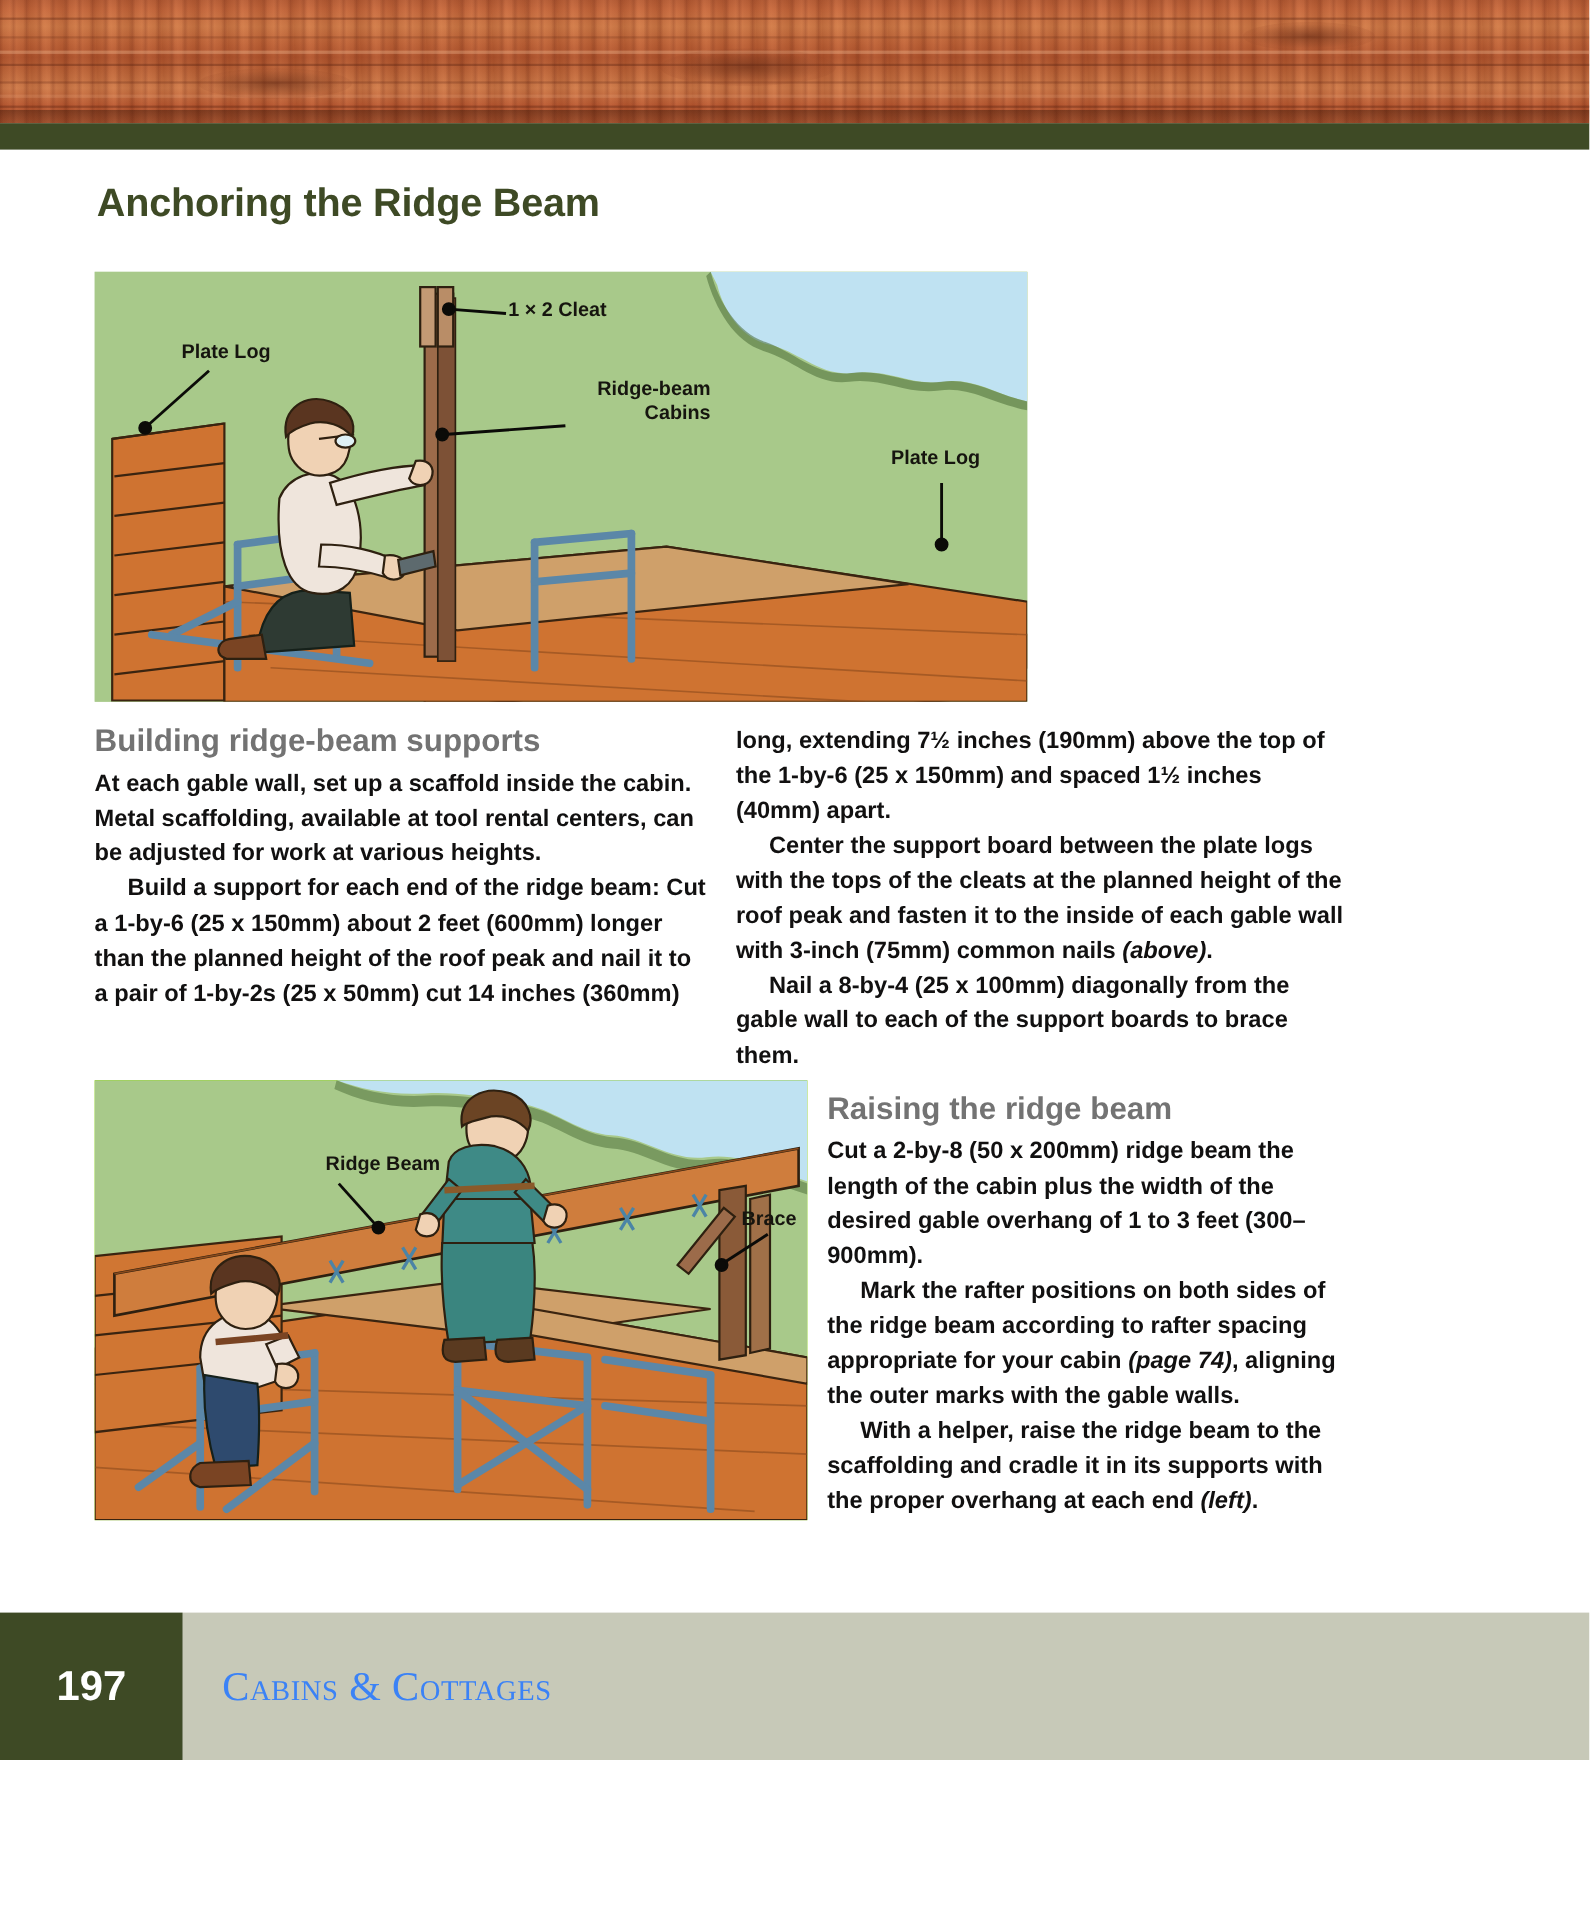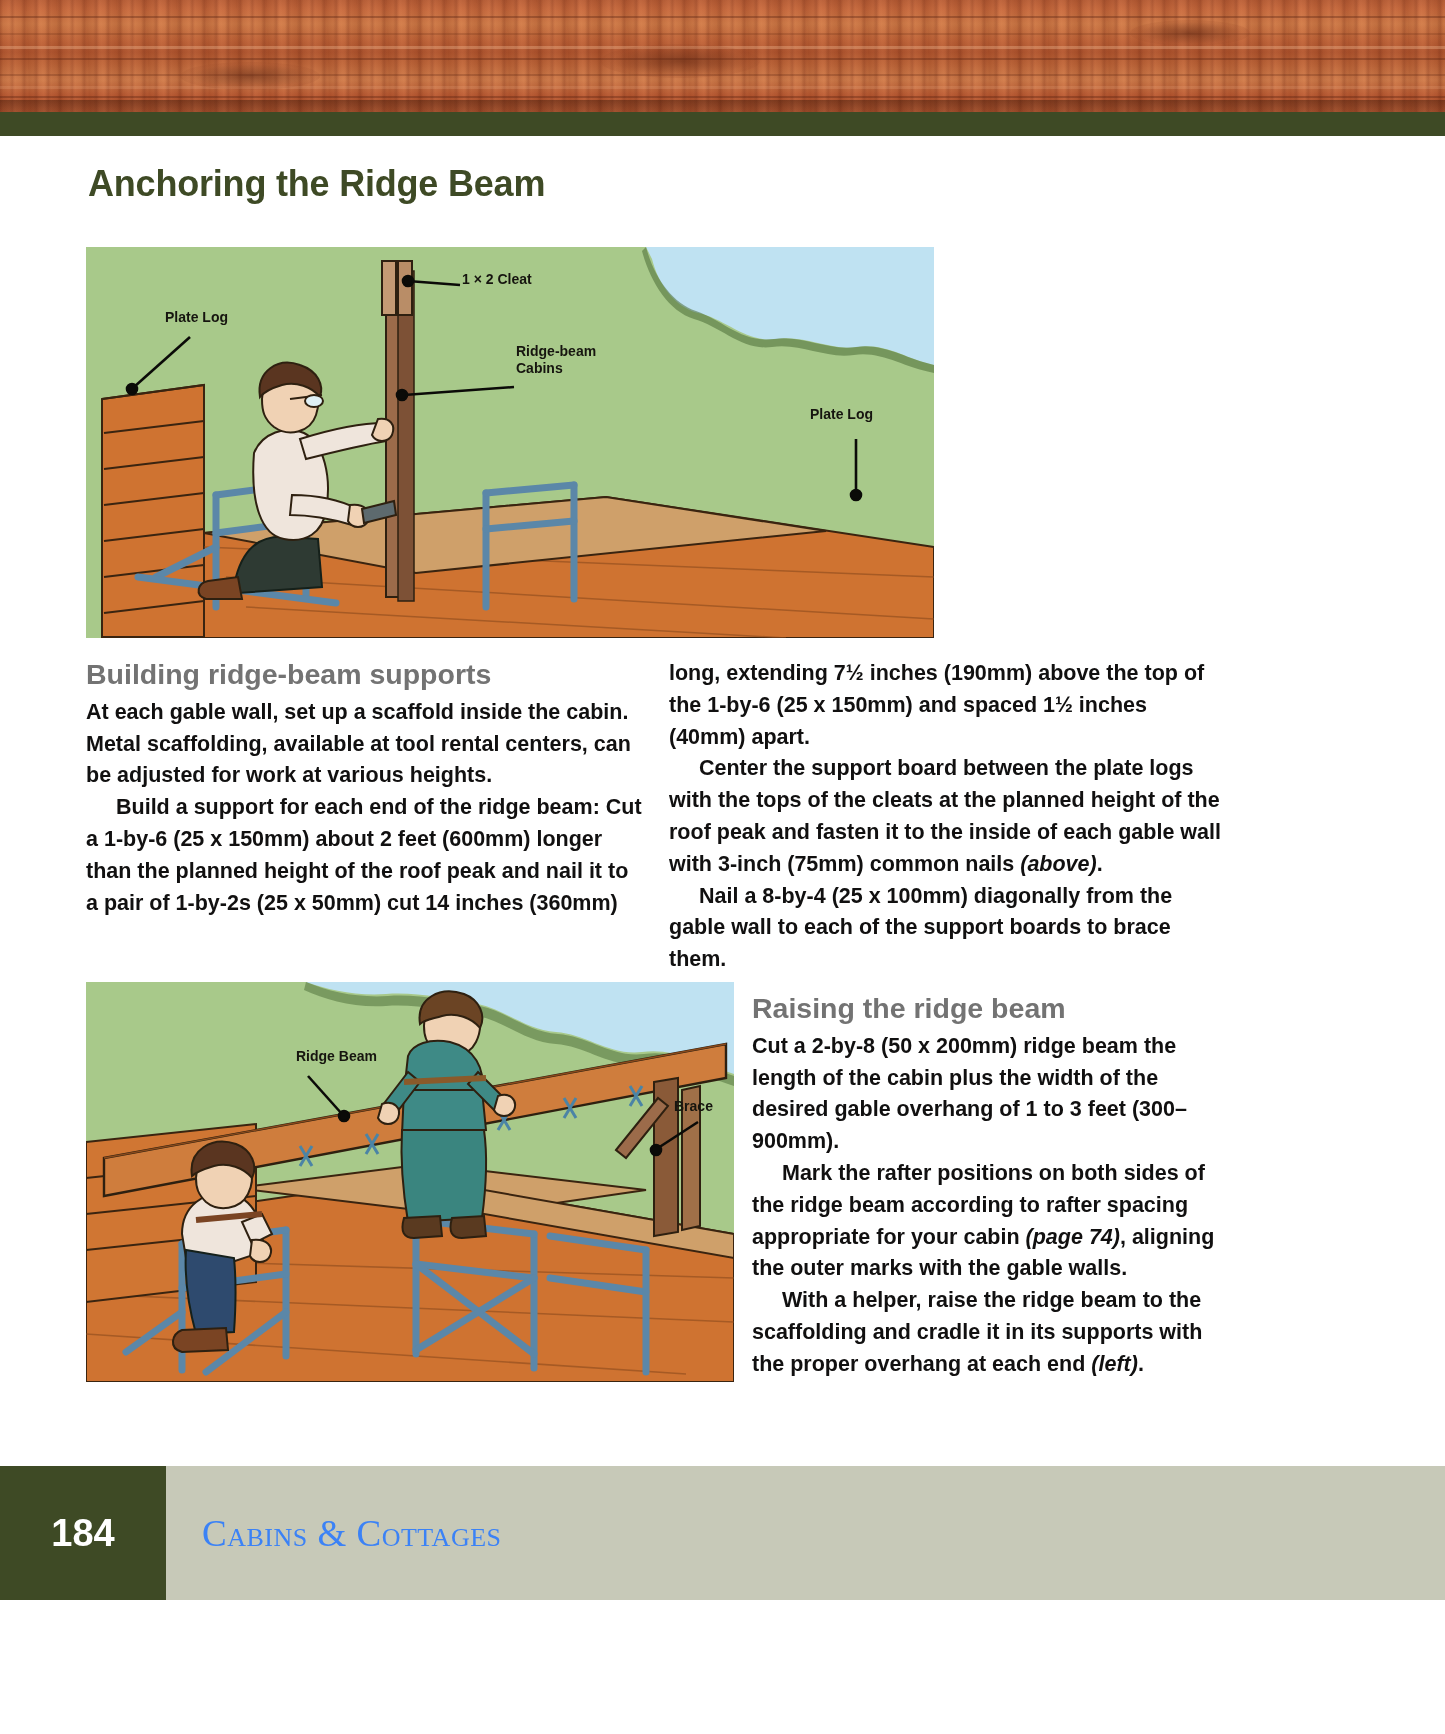--- a/index.html
+++ b/index.html
@@ -60,25 +60,25 @@
     position:absolute; left:86px; top:247px; width:848px; height:391px;
     overflow:hidden;
     background:#a8c98a;
   }
 
   
   .illus-svg { position:absolute; left:0; top:0; }
 
   .callout {
     position:absolute;
-    font-size:14px; font-weight:bold; color:#16150f;
+    font-size:18px; font-weight:bold; color:#16150f;
     line-height:1.22;
     white-space:nowrap;
   }
-  .callout.multi { white-space:normal; text-align:left; }
+  .callout.multi { white-space:normal; text-align:right; }
 
   
   .illus2 {
     position:absolute; left:86px; top:982px; width:648px; height:400px;
     overflow:hidden; background:#84cc16;
   }
 
   
   .col { position:absolute; font-size:21.5px; line-height:31.8px; color:#111010; }
   .col p { margin:0; }
@@ -348,15 +348,15 @@
 
 <div class="col col-raise">
   <div class="sec-head">Raising the ridge beam</div>
   <p class="body-txt">Cut a 2-by-8 (50 x 200mm) ridge beam the length of the cabin plus the width of the desired gable overhang of 1 to 3 feet (300–900mm).</p>
   <p class="body-txt indent">Mark the rafter positions on both sides of the ridge beam according to rafter spacing appropriate for your cabin <em>(page 74)</em>, aligning the outer marks with the gable walls.</p>
   <p class="body-txt indent">With a helper, raise the ridge beam to the scaffolding and cradle it in its supports with the proper overhang at each end <em>(left)</em>.</p>
 </div>
 
 <div class="footer-gray"></div>
 <div class="footer-green"></div>
-<div class="page-num">184</div>
+<div class="page-num">197</div>
 <div class="book-title">Cabins &amp; Cottages</div>
 <div class="footer-white"></div>
 
 </body></html>

